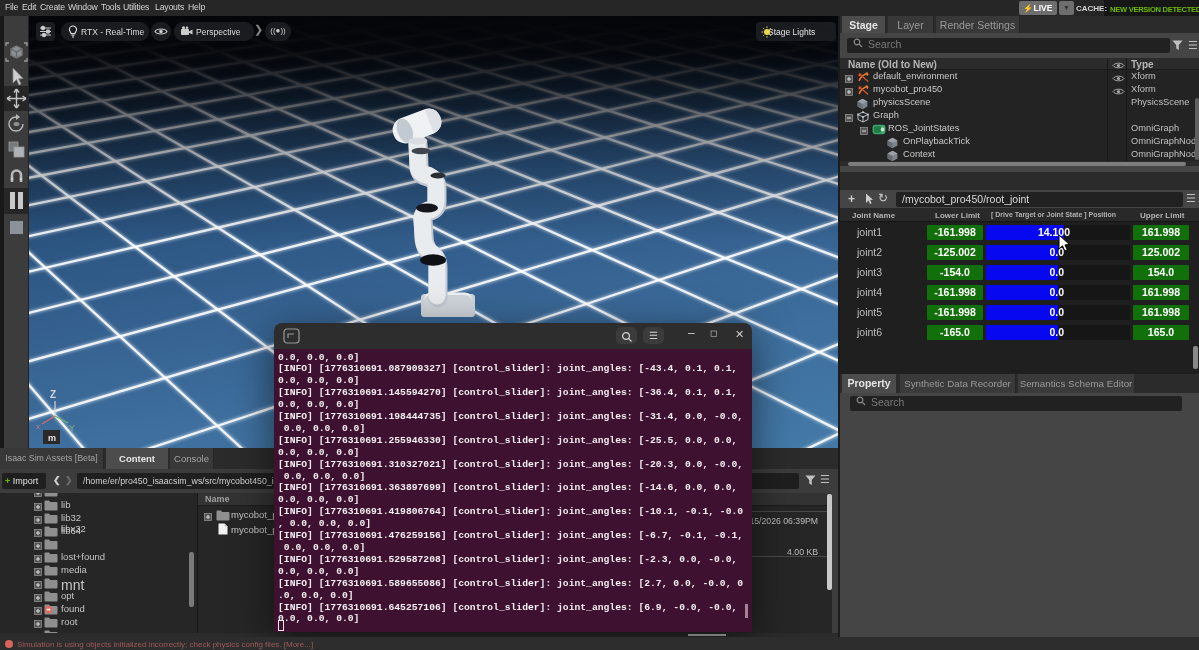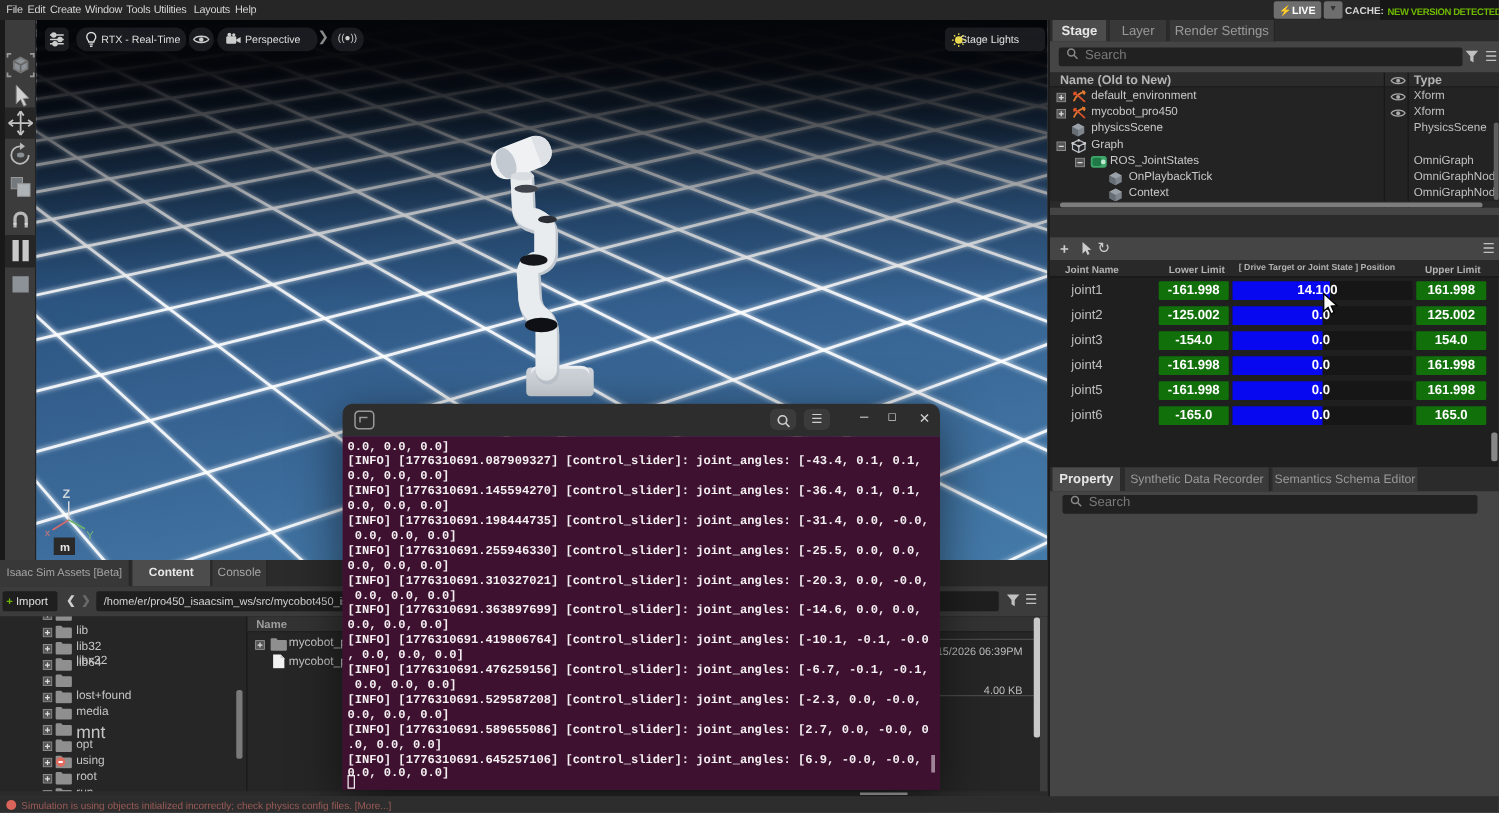--- a/index.html
+++ b/index.html
@@ -372,20 +372,21 @@
 <div class="abs" style="left:8px;top:104px;width:338px;height:4px;background:#7d7d7d;border-radius:2px;"></div>
 </div>
 <div class="abs" style="left:0;top:156px;width:361px;height:218px;">
 <div class="abs" style="left:0;top:0;width:361px;height:18px;background:#2b2b2b;"></div>
 <div class="abs" style="left:0;top:18px;width:361px;height:18px;background:#454545;"></div>
 <span class="abs" style="left:8px;top:20px;color:#cdcdcd;font-size:12px;font-weight:bold;">+</span>
 <svg class="abs" style="left:25px;top:21px" width="9" height="12" viewBox="0 0 9 12">
         <path d="M1 0.5 L1 10 L3.5 7.6 L5 11 L6.6 10.2 L5.2 6.9 L8 6.7 Z" fill="#ccc"></path>
       </svg>
 <span class="abs" style="left:38px;top:19px;color:#cdcdcd;font-size:12px;">↻</span>
+<div class="abs" style="left:56px;top:20px;width:287px;height:15px;background:#212121;border-radius:2px;color:#d8d8d8;font-size:10.5px;line-height:15px;padding-left:6px;">/mycobot_pro450/root_joint</div>
 <div class="abs" style="left:346px;top:20px;color:#c0c0c0;font-size:11px;">☰</div>
 <div class="abs" style="left:0;top:36px;width:361px;height:176px;background:#1f1f1f;">
 <div class="abs" style="left:0;top:0;width:361px;height:14px;background:#292929;border-bottom:1px solid #151515;"></div>
 <span class="abs" style="left:12px;top:3px;font-size:8px;color:#b2b2b2;font-weight:bold;white-space:nowrap;">Joint Name</span>
 <span class="abs" style="left:95px;top:3px;font-size:8px;color:#b2b2b2;font-weight:bold;white-space:nowrap;">Lower Limit</span>
 <span class="abs" style="left:151px;top:3px;font-size:7px;color:#b2b2b2;font-weight:bold;white-space:nowrap;">[ Drive Target or Joint State ] Position</span>
 <span class="abs" style="left:300px;top:3px;font-size:8px;color:#b2b2b2;font-weight:bold;white-space:nowrap;">Upper Limit</span>
 <span class="abs" style="left:17px;top:18px;font-size:10.5px;color:#bdbdbd;">joint1</span>
 <div class="gbox" style="left:87px;top:16.5px;font-size:10.5px;">-161.998</div>
 <div class="abs" style="left:146px;top:16.5px;width:144px;height:15px;background:#161616;"></div>
@@ -528,21 +529,21 @@
 <span class="abs" style="left:61px;top:97px;font-size:9.5px;color:#c6c6c6;">opt</span>
 <div class="abs" style="left:34px;top:112px;"><svg width="8" height="8" viewBox="0 0 8 8">
             <rect x="0.5" y="0.5" width="7" height="7" fill="#555" stroke="#999" stroke-width="0.7"></rect>
             <path d="M2 4 H6 M4 2 V6" stroke="#ddd" stroke-width="1"></path>
           </svg></div>
 <div class="abs" style="left:44px;top:111px;"><svg width="14" height="11" viewBox="0 0 14 11">
             <path d="M0.5 1.5 Q0.5 0.5 1.5 0.5 L5 0.5 L6.2 2 L12.5 2 Q13.5 2 13.5 3 L13.5 9.5 Q13.5 10.5 12.5 10.5 L1.5 10.5 Q0.5 10.5 0.5 9.5 Z" fill="#8f8f8f"></path>
             <circle cx="4.5" cy="5.5" r="3.8" fill="#e06c60"></circle>
             <rect x="2.8" y="4.8" width="3.4" height="1.6" fill="#fff"></rect>
           </svg></div>
-<span class="abs" style="left:61px;top:110px;font-size:9.5px;color:#c6c6c6;">using</span>
+<span class="abs" style="left:61px;top:110px;font-size:9.5px;color:#c6c6c6;">found</span>
 <div class="abs" style="left:34px;top:125px;"><svg width="8" height="8" viewBox="0 0 8 8">
             <rect x="0.5" y="0.5" width="7" height="7" fill="#555" stroke="#999" stroke-width="0.7"></rect>
             <path d="M2 4 H6 M4 2 V6" stroke="#ddd" stroke-width="1"></path>
           </svg></div>
 <div class="abs" style="left:44px;top:124px;"><svg width="14" height="11" viewBox="0 0 14 11">
             <path d="M0.5 1.5 Q0.5 0.5 1.5 0.5 L5 0.5 L6.2 2 L12.5 2 Q13.5 2 13.5 3 L13.5 9.5 Q13.5 10.5 12.5 10.5 L1.5 10.5 Q0.5 10.5 0.5 9.5 Z" fill="#8f8f8f"></path>
           </svg></div>
 <span class="abs" style="left:61px;top:123px;font-size:9.5px;color:#c6c6c6;">root</span>
 <div class="abs" style="left:34px;top:138px;"><svg width="8" height="8" viewBox="0 0 8 8">
             <rect x="0.5" y="0.5" width="7" height="7" fill="#555" stroke="#999" stroke-width="0.7"></rect>

